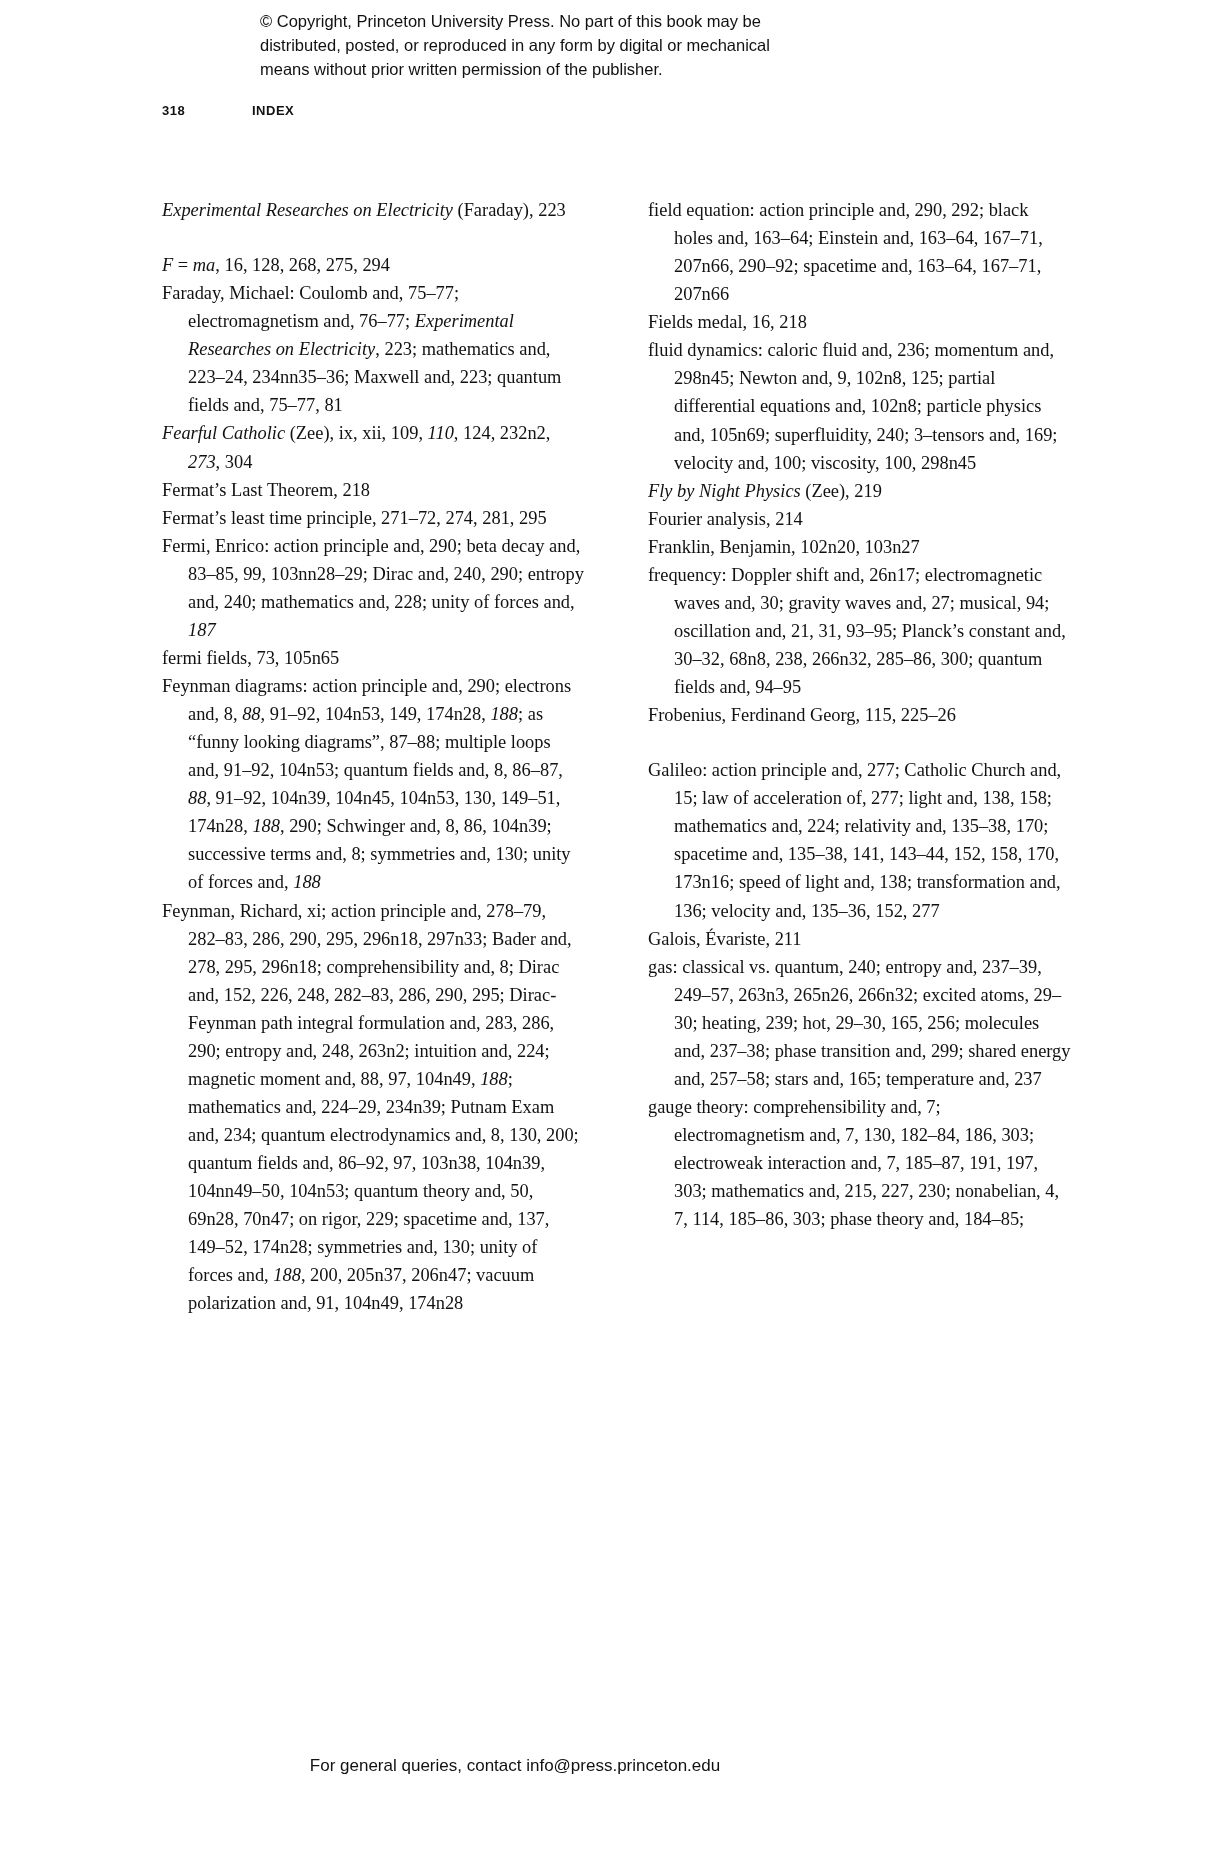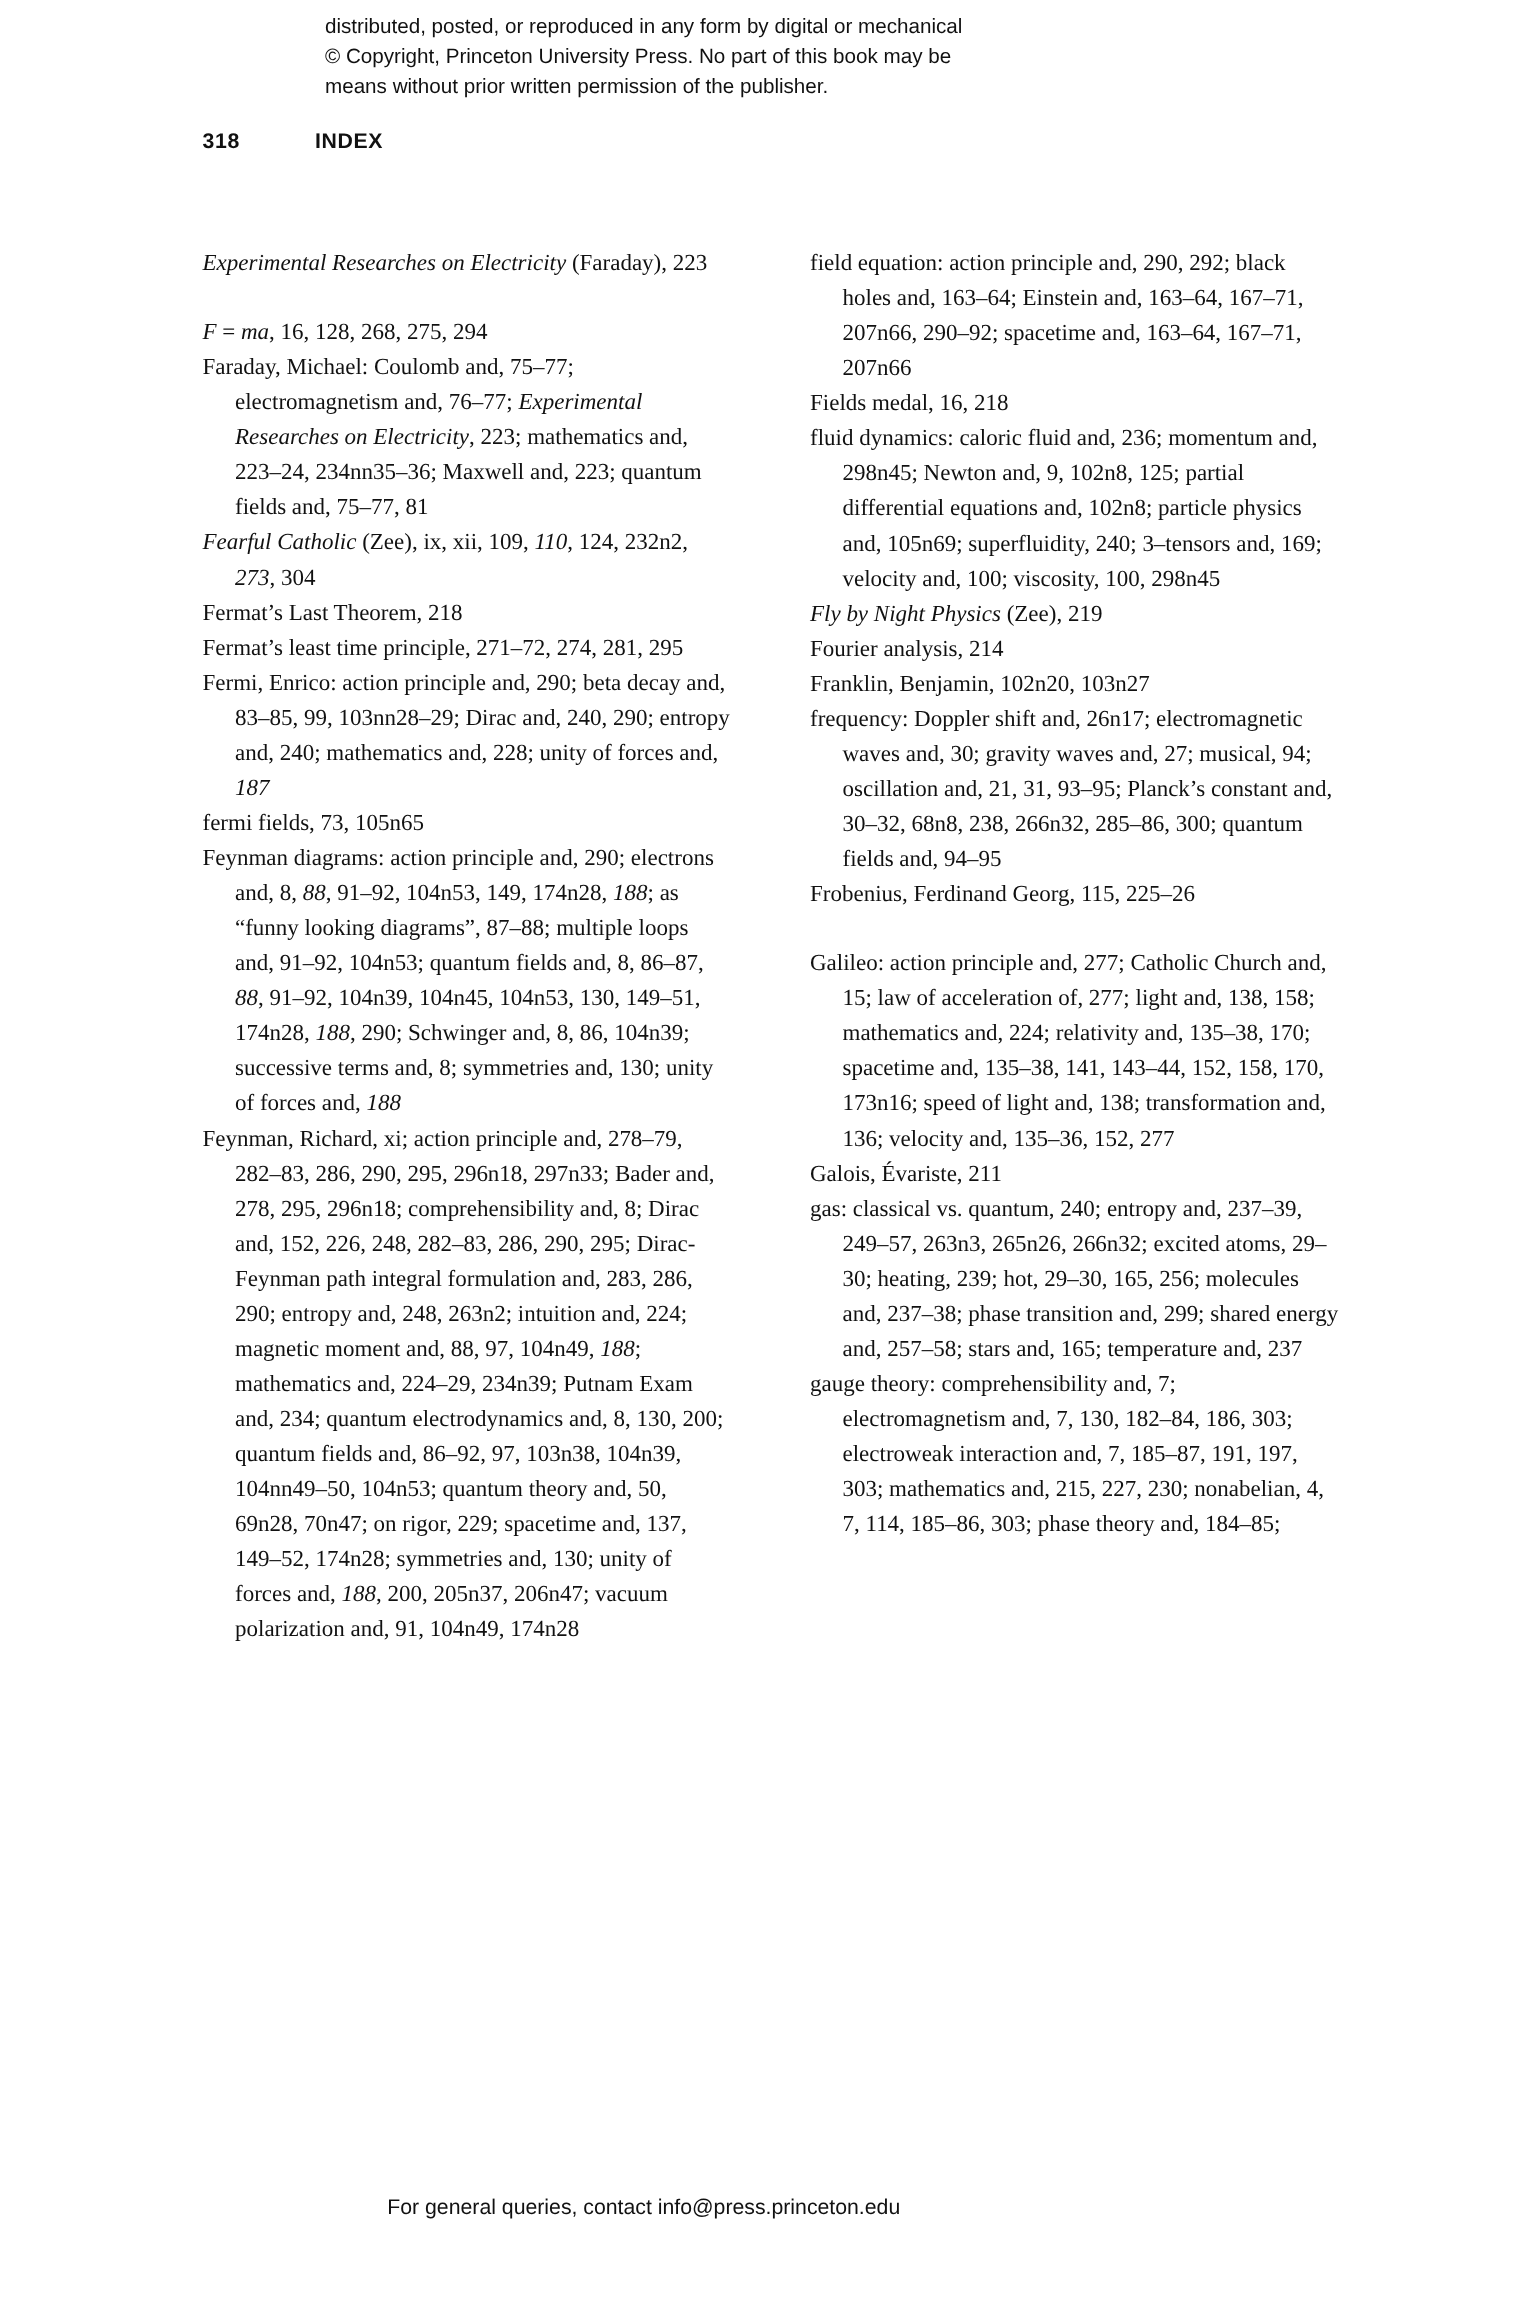--- a/index.html
+++ b/index.html
@@ -31,21 +31,21 @@
     line-height: 1.45;
     color: #111111;
     text-align: left;
   }
   .copyright div { white-space: nowrap; }
   .running-head {
     position: absolute;
     left: 162px;
     top: 103px;
     font-family: "Liberation Sans", sans-serif;
-    font-size: 17px;
+    font-size: 13px;
     font-weight: bold;
     letter-spacing: 0.5px;
   }
   .folio {
     display: inline-block;
     width: 90px;
   }
   .columns {
     position: absolute;
     left: 162px;
@@ -84,22 +84,22 @@
     font-size: 17px;
     color: #111111;
   }
 </style>
 </head>
 <body>
 
 <div class="page">
 
   <div class="copyright">
+    <div>© Copyright, Princeton University Press. No part of this book may be</div>
     <div>distributed, posted, or reproduced in any form by digital or mechanical</div>
-    <div>© Copyright, Princeton University Press. No part of this book may be</div>
     <div>means without prior written permission of the publisher.</div>
   </div>
 
   <div class="running-head">
     <span class="folio">318</span><span>INDEX</span>
   </div>
 
   <div class="columns">
     <div class="col" id="col-0">
         <p class="entry"><span class="first-line"><span class="ital">Experimental Researches on Electricity</span> (Faraday), 223</span></p>

